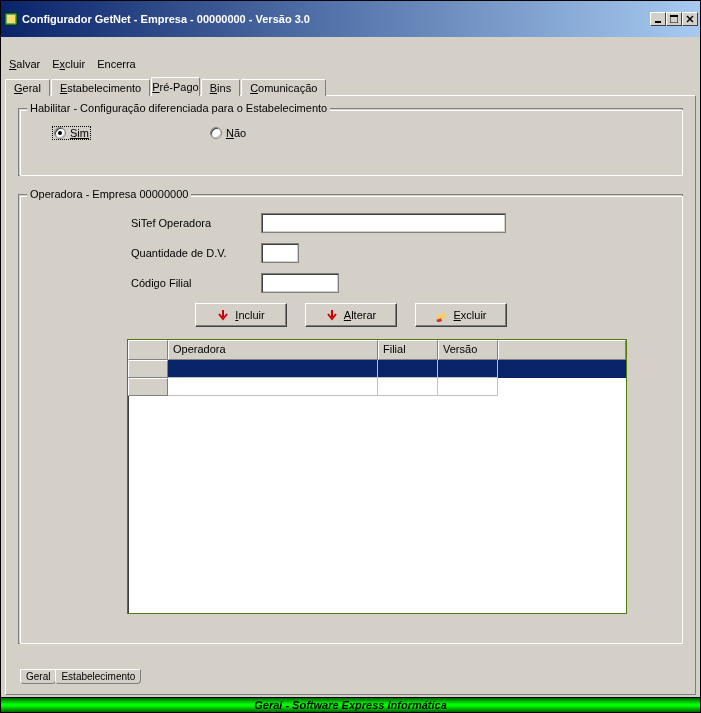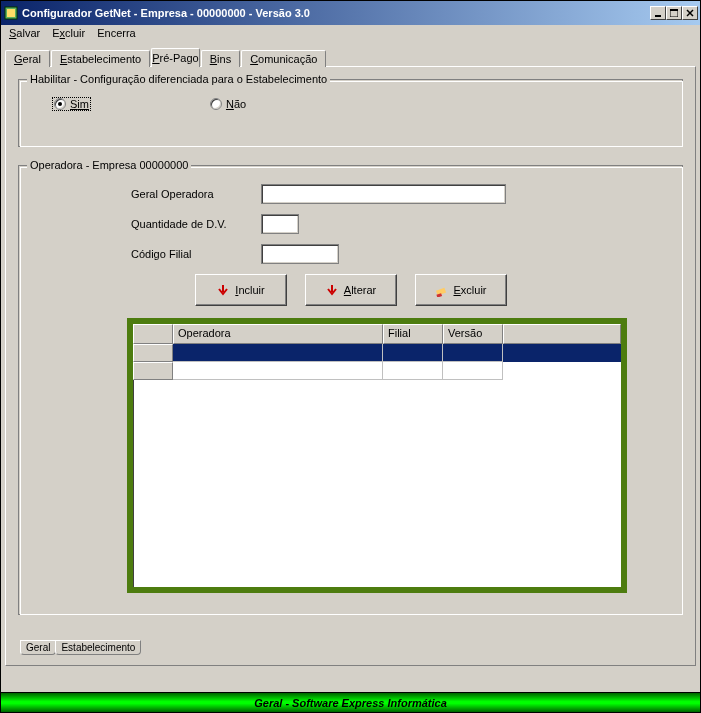--- a/index.html
+++ b/index.html
@@ -1,29 +1,29 @@
 <!DOCTYPE html>
 <html><head>
 <meta charset="utf-8">
 <style>
 * { box-sizing: border-box; margin: 0; padding: 0; font-family: "Tahoma", "MS Sans Serif", sans-serif; font-size: 11px; }
 body { background: #fff; width: 701px; height: 713px; overflow: hidden; }
 
 .window { width: 701px; height: 713px; border: 1px solid #000; background: #d4d0c8; display: flex; flex-direction: column; }
 
 
-.titlebar { height: 20px; background: linear-gradient(to right, #0a246a, #a6caf0); display: flex; align-items: center; padding: 12px 2px; color: #fff; font-weight: bold; }
+.titlebar { height: 20px; background: linear-gradient(to right, #0a246a, #a6caf0); display: flex; align-items: center; padding: 18px 2px; color: #fff; font-weight: bold; }
 .titlebar .app-icon { width: 16px; height: 16px; margin-right: 3px; display:flex; align-items:center; justify-content:center; }
 .titlebar .title-text { flex: 1; }
 .titlebar .ctrl-group { display: flex; gap: 0px; }
 .titlebar .ctrl-btn { width: 16px; height: 14px; background: #d4d0c8; border: 1px solid #fff; border-right-color: #404040; border-bottom-color: #404040; display: flex; align-items: center; justify-content: center; font-size: 9px; color:#000; }
 .titlebar .ctrl-btn svg { display:block; }
 
 
-.menubar { height: 20px; background: #d4d0c8; display: flex; padding: 0 2px; }
+.menubar { height: 20px; background: #d4d0c8; display: flex; align-items: center; padding: 8px 2px; margin-top: 17px; }
 .menu-item { padding: 2px 6px; cursor: default; }
 .menu-item u { text-decoration: underline; }
 
 
 .tab-area { margin: 2px 4px; }
 .tab-row { display: flex; align-items: flex-end; position: relative; z-index: 2; }
 .tab { background: #d4d0c8; border: 1px solid #fff; border-right-color:#808080; border-bottom: none; padding: 2px 8px; margin-right: 1px; border-top-left-radius: 2px; border-top-right-radius: 2px; cursor: default; position: relative; top:1px; }
 .tab.active { background: #d4d0c8; padding: 3px 0; z-index:3; }
 .tab u { text-decoration: underline; }
 .tab-panel { border: 1px solid #fff; border-right-color:#808080; border-bottom-color:#808080; background: #d4d0c8; padding: 12px; height: 600px; position: relative; }
@@ -40,26 +40,26 @@
 .radio .dot.checked::after { content:''; width:4px; height:4px; border-radius:50%; background:#000; }
 .radio.focused { outline: 1px dotted #000; outline-offset: 0px; padding:0px 1px;text-decoration:underline;}
 
 
 .form-row { display:flex; align-items:center; margin-bottom: 10px; padding-left: 100px; }
 .form-row .lbl { width: 130px; }
 .text-input { background:#fff; border:1px solid #808080; height:20px; padding:1px 3px; box-shadow: inset 1px 1px 0 #404040, inset -1px -1px 0 #d4d0c8; }
 
 
 .btn-row { display:flex; gap:18px; justify-content:center; margin: 8px 0 12px 0; }
-.btn { background:#d4d0c8; border:1px solid #fff; border-right-color:#404040; border-bottom-color:#404040; box-shadow: inset -1px -1px 0 #808080, inset 1px 1px 0 #d4d0c8; padding: 3px 12px; display:flex; align-items:center; gap:5px; cursor:default; height:32px; width:92px; justify-content:center;}
+.btn { background:#d4d0c8; border:1px solid #fff; border-right-color:#404040; border-bottom-color:#404040; box-shadow: inset -1px -1px 0 #808080, inset 1px 1px 0 #d4d0c8; padding: 3px 12px; display:flex; align-items:center; gap:5px; cursor:default; height:24px; width:92px; justify-content:center;}
 .btn svg { width:14px; height:14px; }
 .btn u { text-decoration: underline; }
 
 
-.table-wrap { margin-left: 96px; width: 500px; border:6px solid #4d7c0f; box-shadow: inset 1px 1px 0 #404040; background:#fff; height: 275px; }
+.table-wrap { margin-left: 96px; width: 500px; border:1px solid #4d7c0f; box-shadow: inset 1px 1px 0 #404040; background:#fff; height: 275px; }
 .thead { display:flex; background:#d4d0c8; height:20px; }
 .th { border:1px solid #fff; border-right-color:#808080; border-bottom-color:#808080; padding:2px 4px; }
 .tbody-row { display:flex; height:18px; }
 .tbody-row.selected { background:#0a246a; }
 .tbody-row .td { border-right:1px solid #c0c0c0; border-bottom:1px solid #c0c0c0; padding:1px 4px; color:#fff; }
 
 .col-handle { width:40px; }
 .col-op { width:210px; }
 .col-filial { width:60px; }
 .col-dig { width:60px; flex:0 0 60px; }
@@ -134,21 +134,21 @@
             <span class="dot"></span>
             <span><u>N</u>ão</span>
           </label>
         </div>
       </div>
 
       <div class="groupbox" style="height:450px;">
         <span class="legend">Operadora - Empresa 00000000</span>
 
         <div class="form-row">
-          <span class="lbl">Geral Operadora</span>
+          <span class="lbl">SiTef Operadora</span>
           <input class="text-input" style="width: 245px;" value="">
         </div>
         <div class="form-row">
           <span class="lbl">Quantidade de D.V.</span>
           <input class="text-input" style="width: 38px;" value="">
         </div>
         <div class="form-row">
           <span class="lbl">Código Filial</span>
           <input class="text-input" style="width: 78px;" value="">
         </div>

